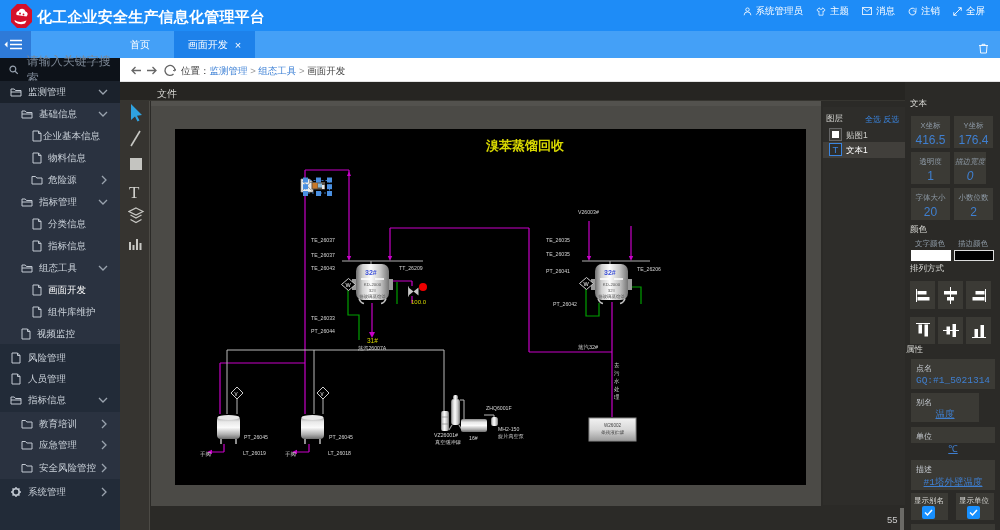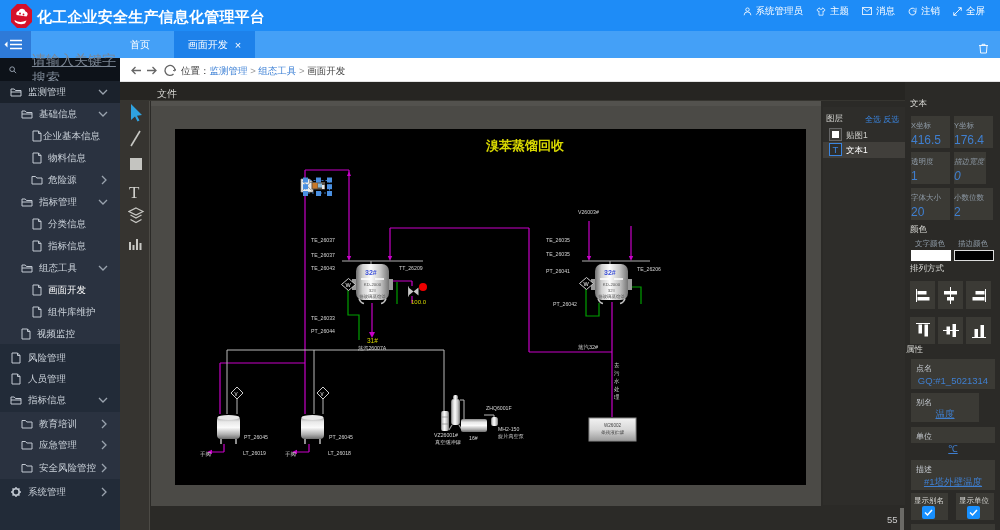--- a/index.html
+++ b/index.html
@@ -65,21 +65,21 @@
     </svg>
 </div>
 <div class="abs" style="left:181px;top:65px;font-size:9.5px;color:#333;">位置：<span style="color:#3a7fd5;">监测管理</span><span style="color:#999;"> &gt; </span><span style="color:#3a7fd5;">组态工具</span><span style="color:#999;"> &gt; </span><span style="color:#444;">画面开发</span></div>
 
 <div class="abs" style="left:0;top:58px;width:120px;height:472px;background:#222b38;"></div>
 <div class="abs" style="left:0;top:58px;width:120px;height:23px;background:#0d1219;display:flex;align-items:center;">
 <svg style="margin-left:9px;" width="10" height="10" viewBox="0 0 10 10">
       <circle cx="4" cy="4" r="3" fill="none" stroke="#98a3b0" stroke-width="1.2"></circle>
       <path d="M6.3,6.3 L9,9" stroke="#98a3b0" stroke-width="1.2"></path>
     </svg>
-<span style="margin-left:15px;font-size:14px;color:#7b8694;text-decoration:underline;">请输入关键字搜索</span>
+<span style="margin-left:8px;font-size:12px;color:#7b8694;">请输入关键字搜索</span>
 </div>
 <style>
 .mi{position:absolute;width:120px;height:22px;display:flex;align-items:center;font-size:9.5px;color:#cdd4dc;white-space:nowrap;}
 .mi svg{flex:0 0 auto;}
 .chev{position:absolute;right:12px;}
 .sub{position:absolute;left:0;width:120px;background:#2a3240;}
 </style>
 <svg width="0" height="0" style="position:absolute;">
     <defs>
 <g id="fold">
@@ -486,24 +486,24 @@
     <div style="position:absolute;left:2px;top:2px;width:7px;height:7px;background:#fff;"></div>
   </div>
 <div class="abs" style="left:846px;top:130px;font-size:8.5px;color:#cfcfcb;">贴图1</div>
 <div class="abs" style="left:823px;top:142px;width:82px;height:16px;background:#413f3b;"></div>
 <div class="abs" style="left:829px;top:143px;width:13px;height:13px;background:#2e2d2a;border:1px solid #3a85e0;color:#3a85e0;font-size:9.5px;text-align:center;line-height:11px;">T</div>
 <div class="abs" style="left:846px;top:145px;font-size:8.5px;color:#fff;">文本1</div>
 
 <div class="abs" style="left:905px;top:82px;width:95px;height:448px;background:#2b2a27;"></div>
 <style>
 .pt{position:absolute;font-size:8.5px;color:#d8d8d4;}
-.pb{position:absolute;background:#3b3a35;}
+.pb{position:absolute;background:#3b3a35;text-align:center;}
 .pl{font-size:7.5px;color:#8e9aa6;margin-top:5px;white-space:nowrap;}
 .pv{font-size:12px;color:#3f7fd0;margin-top:2px;}
-.pbx{position:absolute;background:#3b3a35;}
+.pbx{position:absolute;background:#3b3a35;font-family:Liberation Mono, monospace;}
 .plx{position:absolute;font-size:7.5px;color:#8e9aa6;white-space:nowrap;}
 .pvx{position:absolute;font-size:9.5px;color:#3f7fd0;width:100%;text-align:center;white-space:nowrap;}
 </style>
 <div class="pt" style="left:910px;top:98px;">文本</div>
 <div class="pb" style="left:911px;top:116px;width:39px;height:32px;">
     <div class="pl">X坐标</div>
     <div class="pv">416.5</div>
   </div>
 <div class="pb" style="left:954px;top:116px;width:39px;height:32px;">
     <div class="pl">Y坐标</div>

